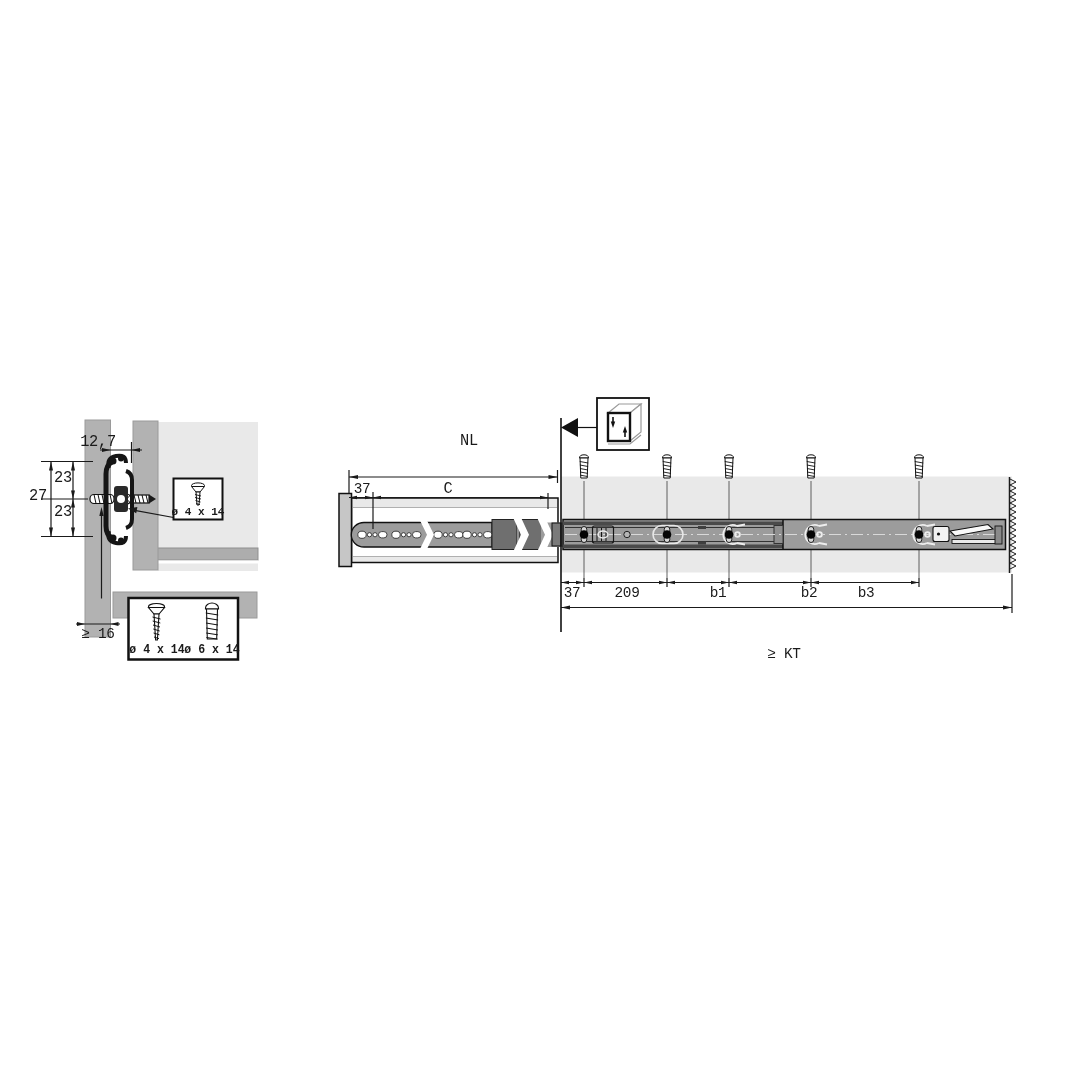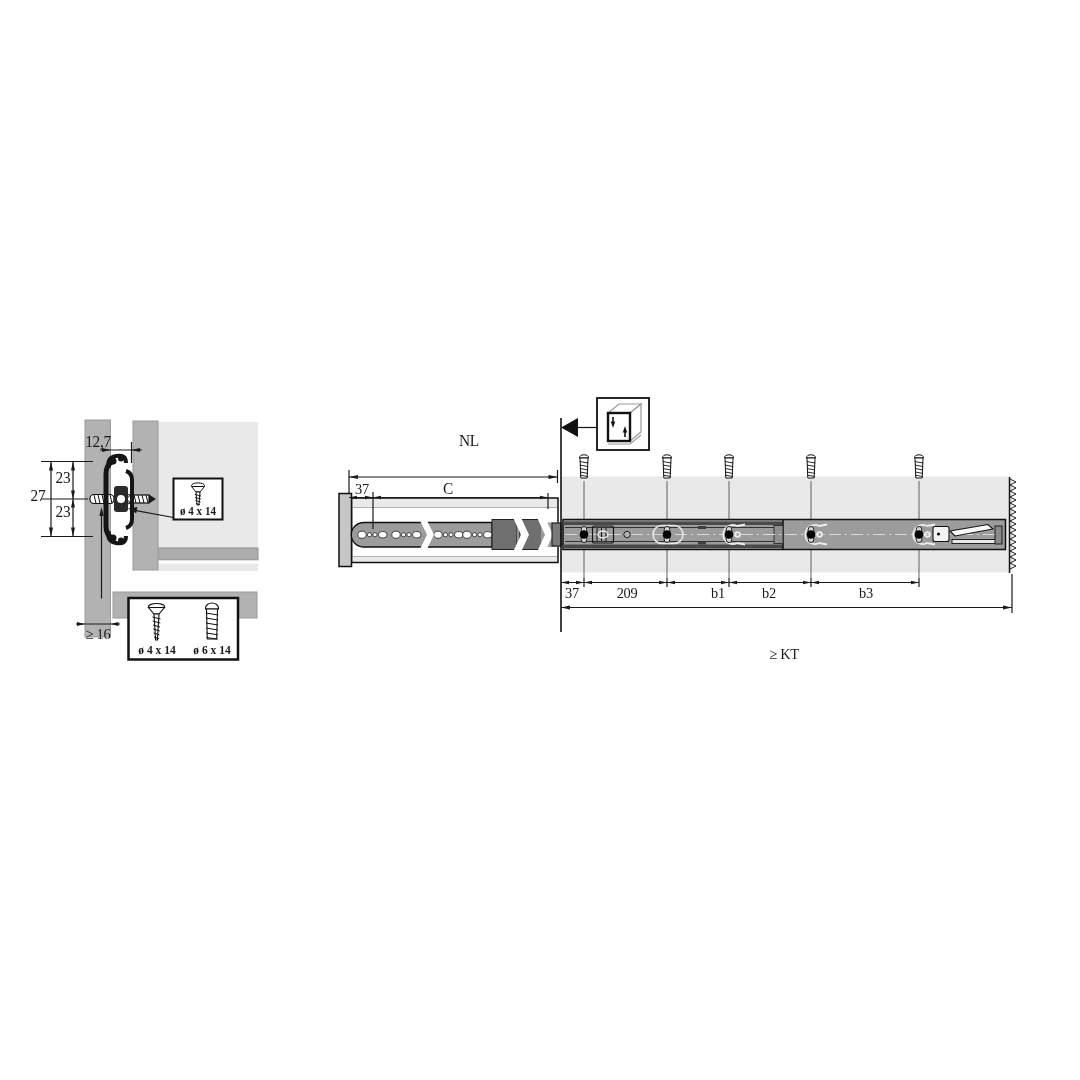--- a/index.html
+++ b/index.html
@@ -1,17 +1,17 @@
 <!DOCTYPE html>
 <html><head>
 <meta charset="utf-8">
 <style>
   html,body{margin:0;padding:0;background:#fff;}
   .canvas{position:relative;width:1080px;height:1080px;background:#ffffff;overflow:hidden;
-          font-family:Liberation Serif, serif;color:#1a1a1a;}
+          font-family:Liberation Mono, monospace;color:#1a1a1a;}
   svg{position:absolute;left:0;top:0;}
   .lbl{position:absolute;transform:translate(-50%,-50%) scaleX(.96);white-space:nowrap;
        color:#1a1a1a;letter-spacing:-.3px;line-height:1;}
   .dim{font-size:16px;font-weight:500;}
   .dim-s{font-size:15px;font-weight:500;}
   .screwlbl{font-size:12px;font-weight:700;letter-spacing:0;}
   .screwlbl-s{font-size:11.5px;font-weight:700;letter-spacing:0;}
 </style>
 </head>
 <body>
@@ -336,17 +336,17 @@
 <div class="lbl screwlbl-s" style="left:198px;top:511.5px">ø 4 x 14</div>
 <div class="lbl screwlbl" style="left:156.5px;top:650px">ø 4 x 14</div>
 <div class="lbl screwlbl" style="left:211.5px;top:650px">ø 6 x 14</div>
 
 <div class="lbl dim" style="left:469px;top:441px">NL</div>
 <div class="lbl dim-s" style="left:362px;top:489px">37</div>
 <div class="lbl dim" style="left:448px;top:488.5px">C</div>
 <div class="lbl dim-s" style="left:572px;top:592.5px">37</div>
 <div class="lbl dim-s" style="left:627px;top:592.5px">209</div>
 <div class="lbl dim-s" style="left:718px;top:592.5px">b1</div>
-<div class="lbl dim-s" style="left:769px;top:592.5px">b2</div>
+<div class="lbl dim-s" style="left:809px;top:592.5px">b2</div>
 <div class="lbl dim-s" style="left:866px;top:592.5px">b3</div>
 <div class="lbl dim-s" style="left:784px;top:654px">≥ KT</div>
 
 </div>
 
 </body></html>

